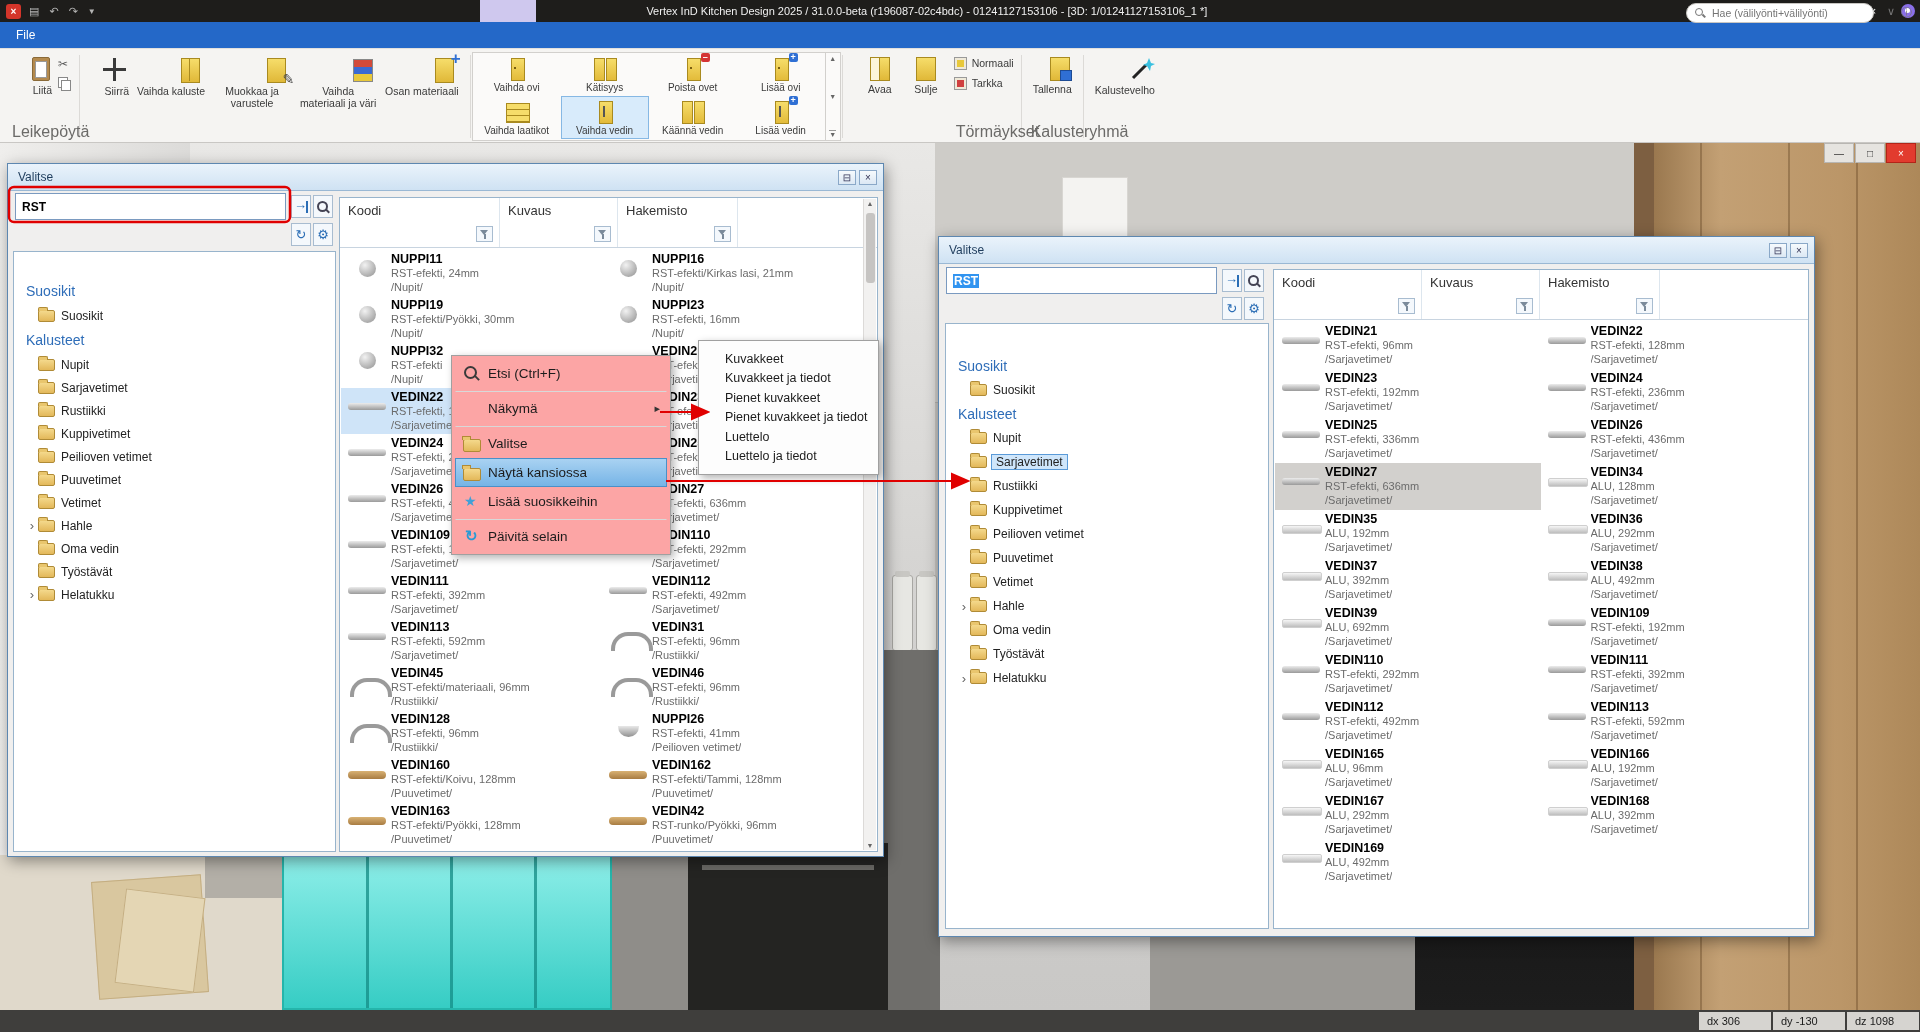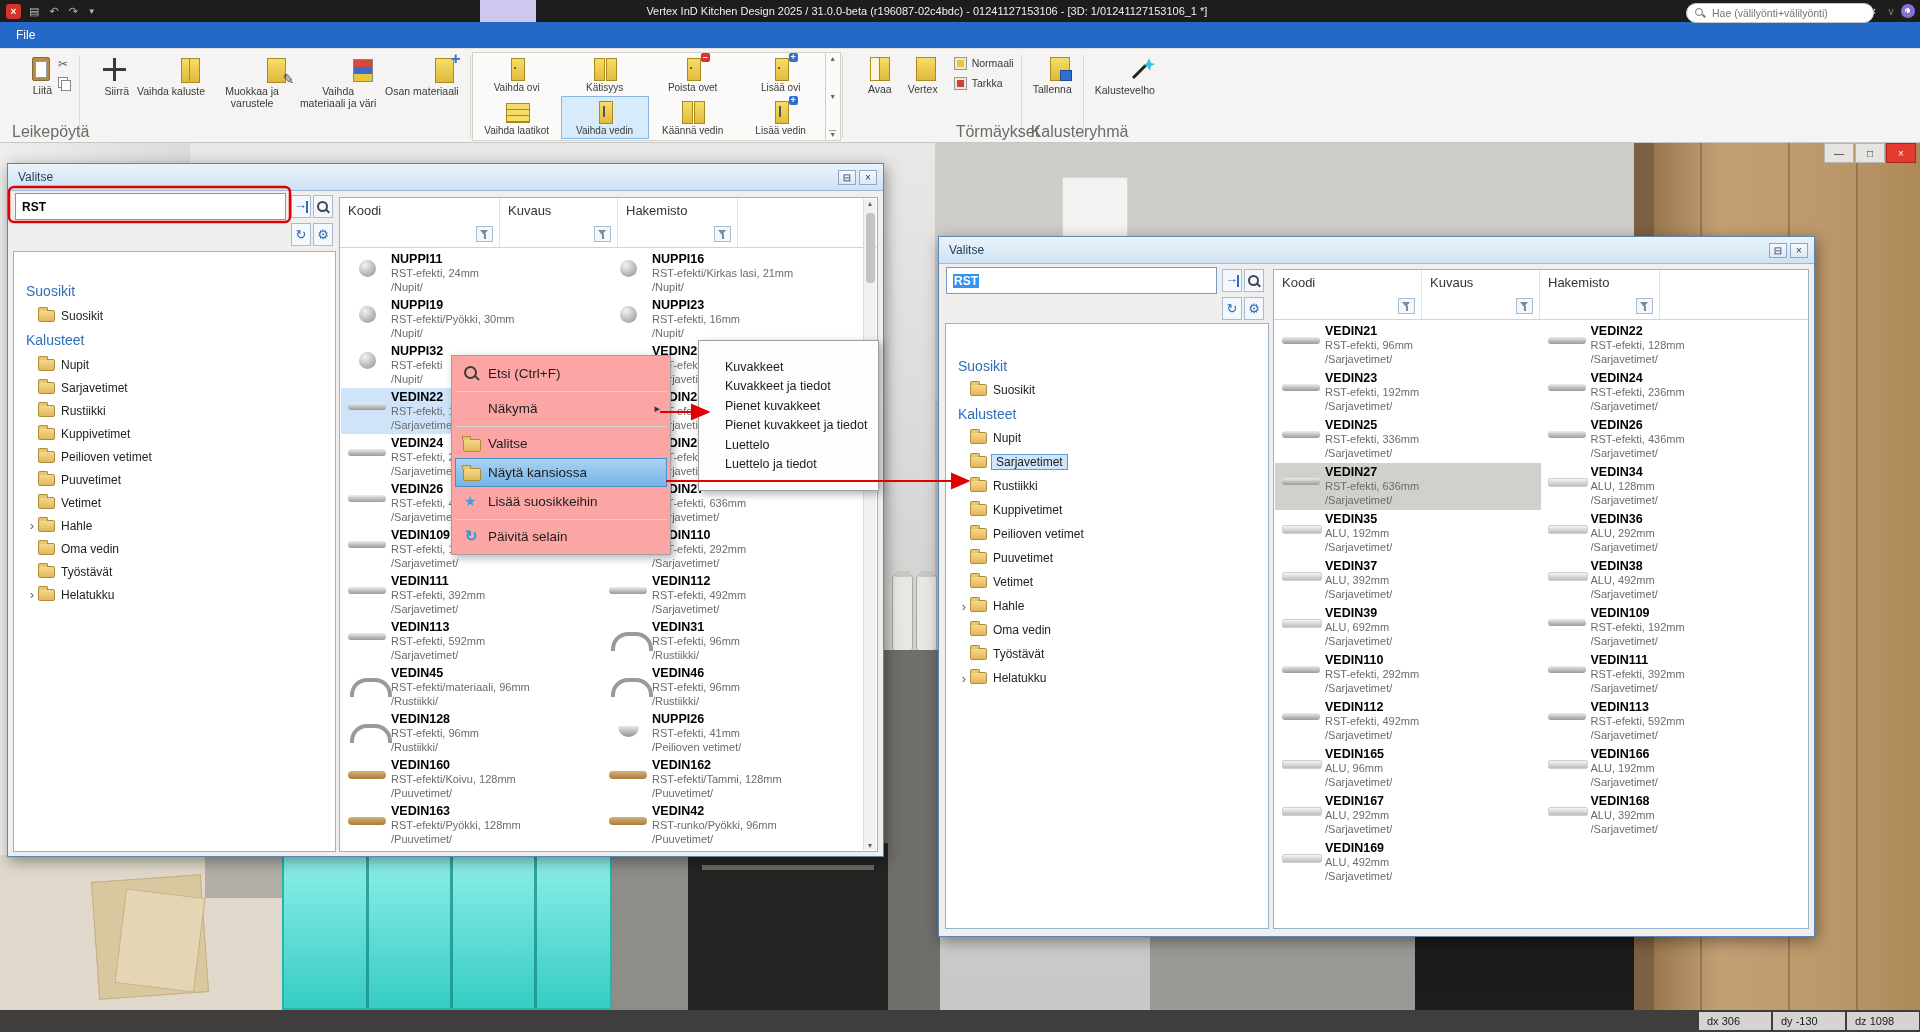--- a/index.html
+++ b/index.html
@@ -200,21 +200,21 @@
   .ic{width:24px;height:18px;position:relative;flex:none;margin-right:4px;}
   .ic.search::before{content:"";position:absolute;left:4px;top:1px;width:9px;height:9px;border:2px solid #3a3a3a;border-radius:50%;}
   .ic.search::after{content:"";position:absolute;left:14px;top:12px;width:6px;height:2px;background:#3a3a3a;transform:rotate(45deg);}
   .ic.folder::before,.ic.folder-open::before{content:"";position:absolute;left:3px;top:4px;width:16px;height:11px;
         background:linear-gradient(#f4d98c,#e3b85a);border:1px solid #b08b36;border-radius:2px;}
   .ic.folder::after,.ic.folder-open::after{content:"";position:absolute;left:2px;top:1px;width:7px;height:3px;
         background:#e9c66e;border:1px solid #b08b36;border-bottom:none;}
   .ic.star::before{content:"★";position:absolute;left:4px;top:0px;color:#3fa0d8;font-size:14px;}
   .ic.refresh::before{content:"↻";position:absolute;left:5px;top:-1px;color:#2a9ad4;font-weight:bold;font-size:15px;}
   .smenu{position:absolute;left:698px;top:340px;width:181px;background:#fdfdfd;border:1px solid #a0a0a0;
-         box-shadow:3px 3px 8px rgba(0,0,0,.3);padding:16px 0;z-index:21;font-size:12.5px;color:#1c1c1c;}
+         box-shadow:3px 3px 8px rgba(0,0,0,.3);padding:8px 0;z-index:21;font-size:12.5px;color:#1c1c1c;}
   .sitem{height:19.5px;display:flex;align-items:center;padding-left:26px;}
 
   
   .annot{position:absolute;left:0;top:0;width:1920px;height:1032px;z-index:30;pointer-events:none;}
 </style>
 </head>
 <body>
 
 <div class="screen">
 
@@ -382,21 +382,21 @@
       </div>
     </div>
     <div class="vsep"></div>
     <div class="rgroup">
       <div class="bigbtn">
         <span class="cab-icon open"></span>
         <span>Avaa</span>
       </div>
       <div class="bigbtn">
         <span class="cab-icon"></span>
-        <span>Vertex</span>
+        <span>Sulje</span>
       </div>
     </div>
     <div class="rgroup" style="flex-direction:column;">
       <div>
 
           <div class="ch-row">
             <span class="cicon normal"></span>
             <span>Normaali</span>
           </div>
 

